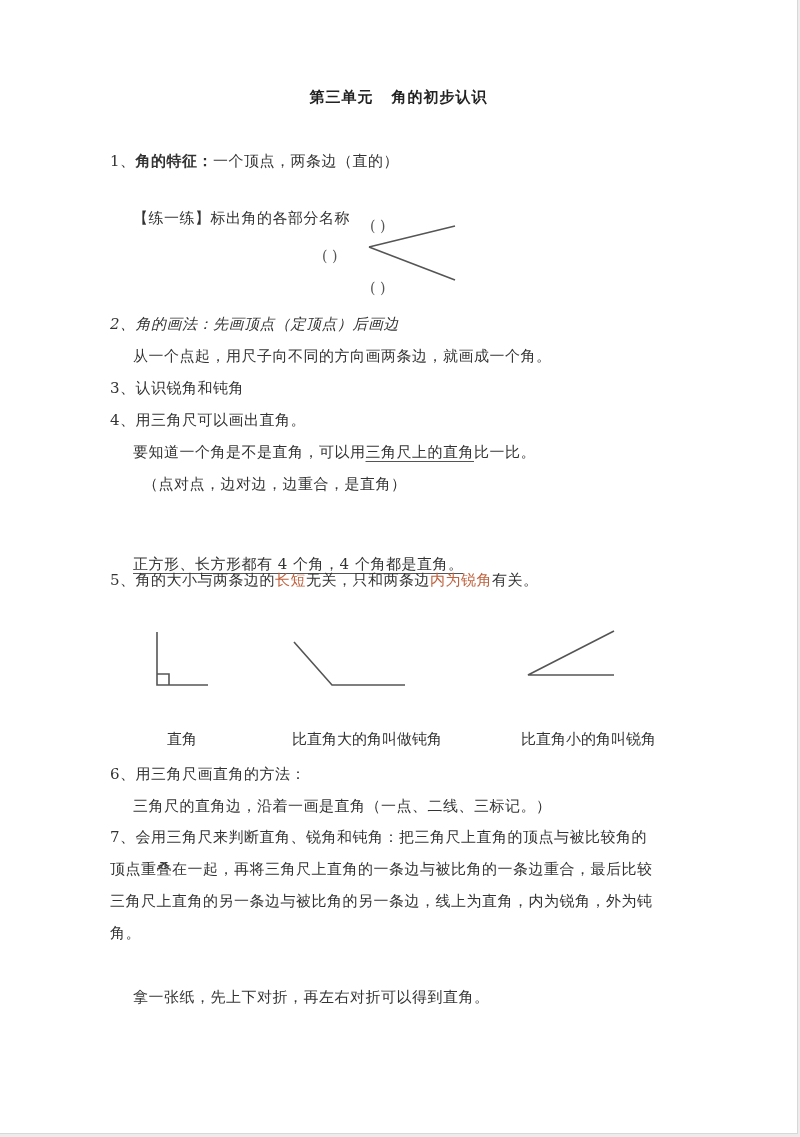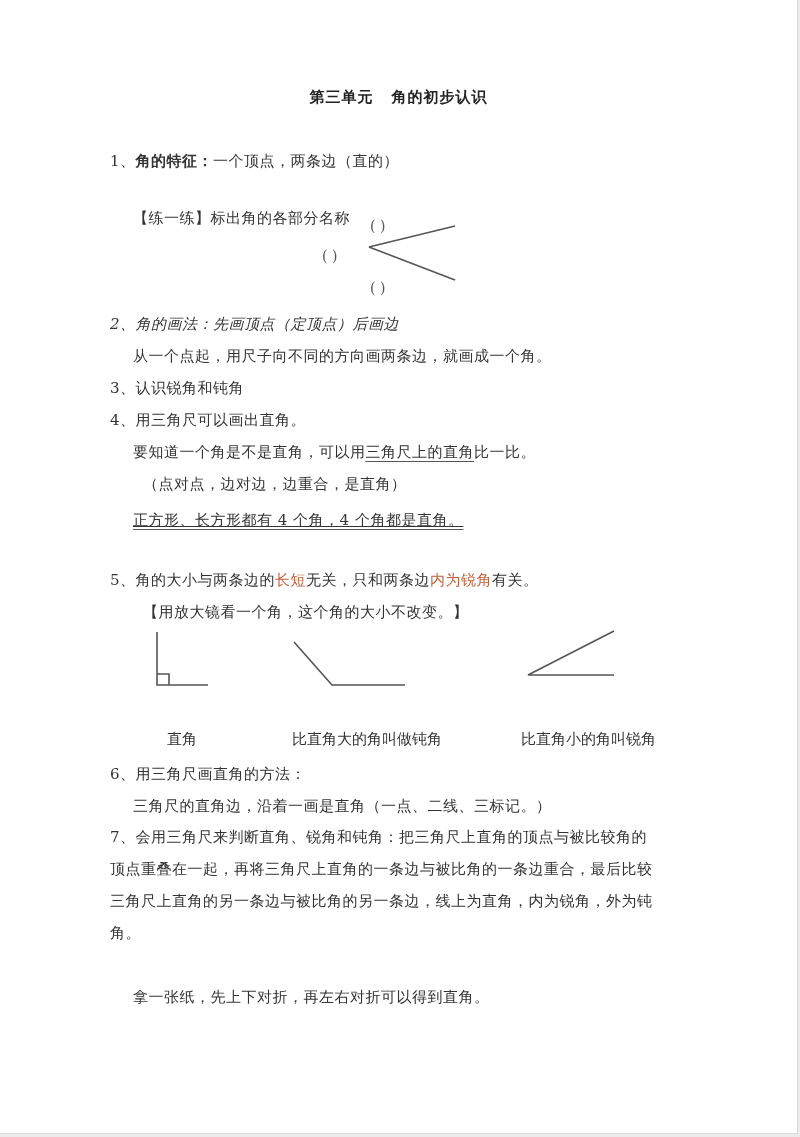--- a/index.html
+++ b/index.html
@@ -64,28 +64,27 @@
   <div class="abs line" style="left:133px; top:346px;">从一个点起，用尺子向不同的方向画两条边，就画成一个角。</div>
 
   <div class="abs line" style="left:110px; top:378px;">3、认识锐角和钝角</div>
 
   <div class="abs line" style="left:110px; top:410px;">4、用三角尺可以画出直角。</div>
   <div class="abs line" style="left:143px; top:474px;">（点对点，边对边，边重合，是直角）</div>
   <div class="abs line" style="left:133px; top:442px;">
     <span>要知道一个角是不是直角，可以用</span><span class="u">三角尺上的直角</span><span>比一比。</span>
   </div>
 
-  <div class="abs line" style="left:133px; top:510px;text-decoration:underline;">
+  <div class="abs line" style="left:133px; top:554px;">
     <span class="u">正方形、长方形都有 4 个角，4 个角都是直角。</span>
   </div>
 
   <div class="abs line" style="left:110px; top:570px;">
     <span>5、角的大小与两条边的</span><span class="red">长短</span><span>无关，只和两条边</span><span class="red">内为锐角</span><span>有关。</span>
   </div>
-  <div class="abs line" style="left:143px; top:602px;">【用放大镜看一个角，这个角的大小不改变。】</div>
 
   <svg class="abs" style="left:150px; top:628px;" width="70" height="64">
     <polyline points="7,4 7,57 58,57"></polyline>
     <polyline points="7,46 19,46 19,57"></polyline>
   </svg>
   <svg class="abs" style="left:285px; top:635px;" width="130" height="55">
     <polyline points="9,7 47,50 120,50"></polyline>
   </svg>
   <svg class="abs" style="left:520px; top:626px;" width="100" height="55">
     <polyline points="94,5 8,49 94,49"></polyline>

